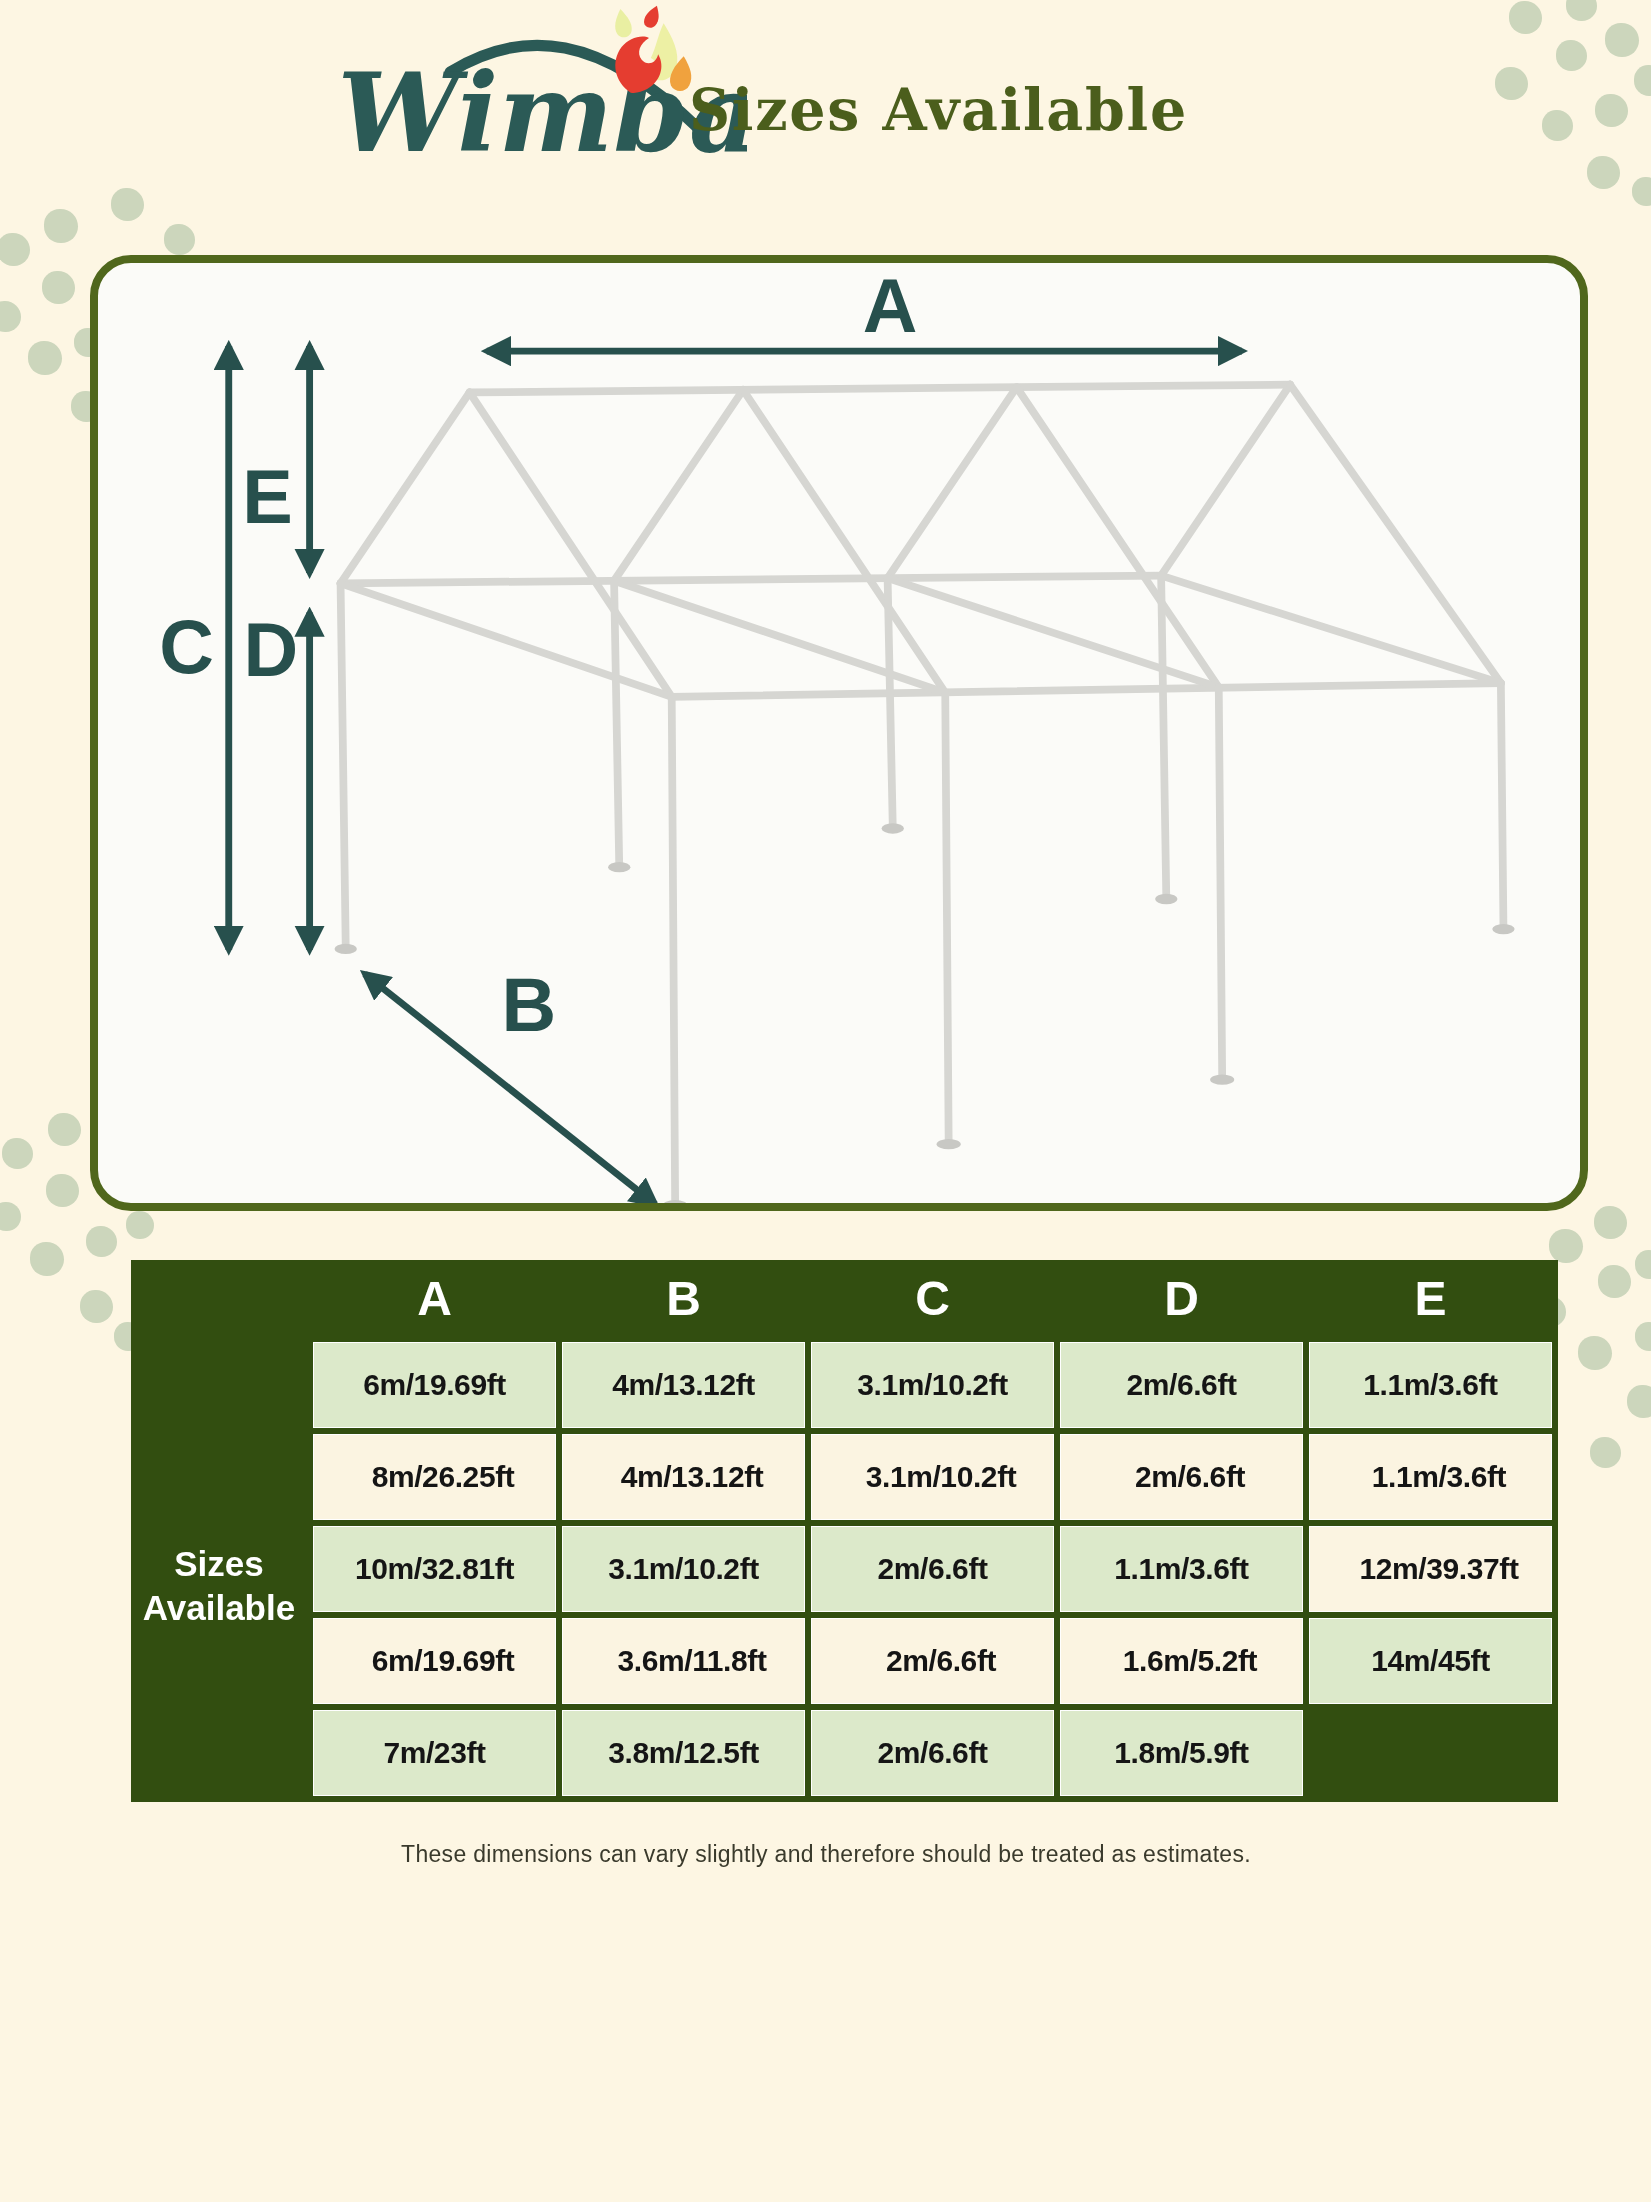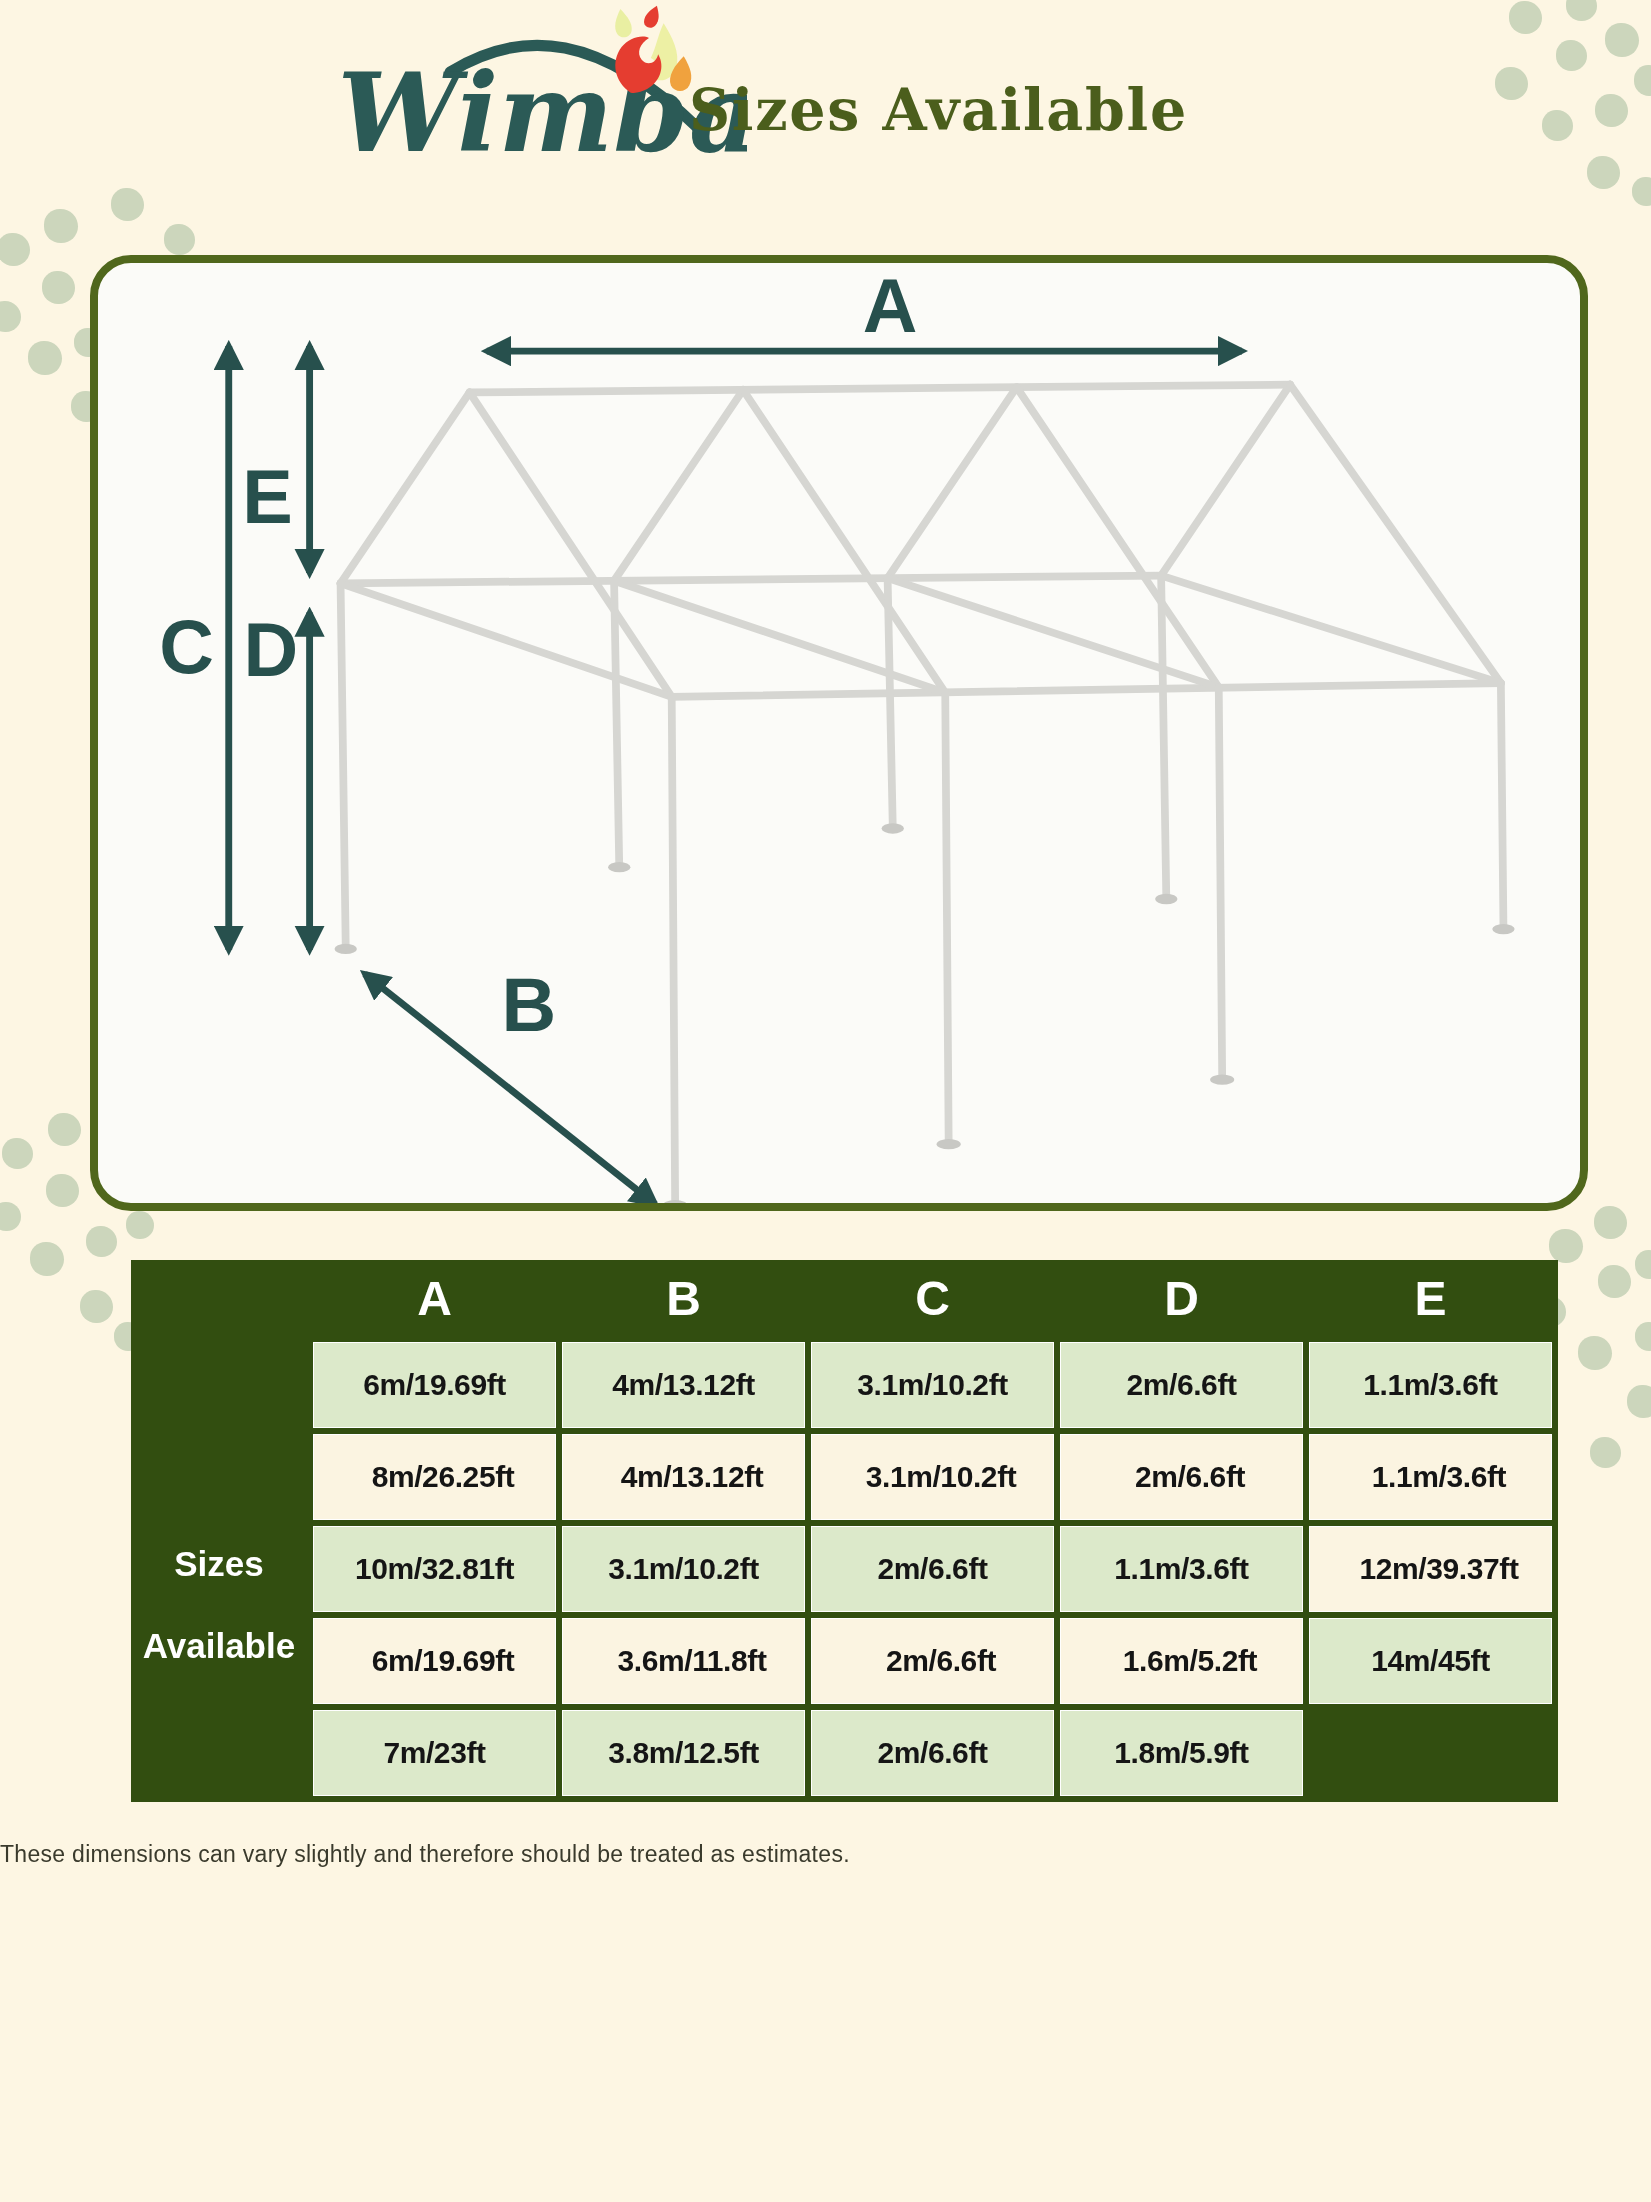--- a/index.html
+++ b/index.html
@@ -54,33 +54,33 @@
   }
   .corner-cell { grid-column:1; grid-row:1; }
   .hcell {
     color:#ffffff; font-weight:bold; font-size:48px;
     display:flex; align-items:center; justify-content:center;
   }
   .row-label {
     grid-column:1; grid-row:2 / 7;
     color:#ffffff; font-weight:bold; font-size:35px; line-height:1.25;
     display:flex; flex-direction:column; align-items:center;
-    padding-top:200px; box-sizing:border-box; text-align:center;gap:38px;
+    padding-top:200px; box-sizing:border-box; text-align:center;
   }
   .cell {
     border:1.7px solid #ffffff;
     display:flex; align-items:center; justify-content:center;
     font-weight:bold; font-size:30px; color:#151515; letter-spacing:-0.4px;
   }
   .cell.g { background:#dce9ca; }
   .cell.c { background:#fbf4e1;padding-left:17px; }
   
   .footer-note {
     position:absolute; left:0; top:1841px; width:1652px;
-    font-size:23px; color:#3a3a2c; letter-spacing:0.3px;
+    text-align:center; font-size:23px; color:#3a3a2c; letter-spacing:0.3px;
   }
 </style>
 </head>
 <body>
 
 <div>
   <span class="dot" style="left:1509px;top:0.9px;width:33px;height:33px"></span>
   <span class="dot" style="left:1566px;top:-10.3px;width:31px;height:31px"></span>
   <span class="dot" style="left:1605px;top:23px;width:34px;height:34px"></span>
   <span class="dot" style="left:1556px;top:40px;width:31px;height:31px"></span>

